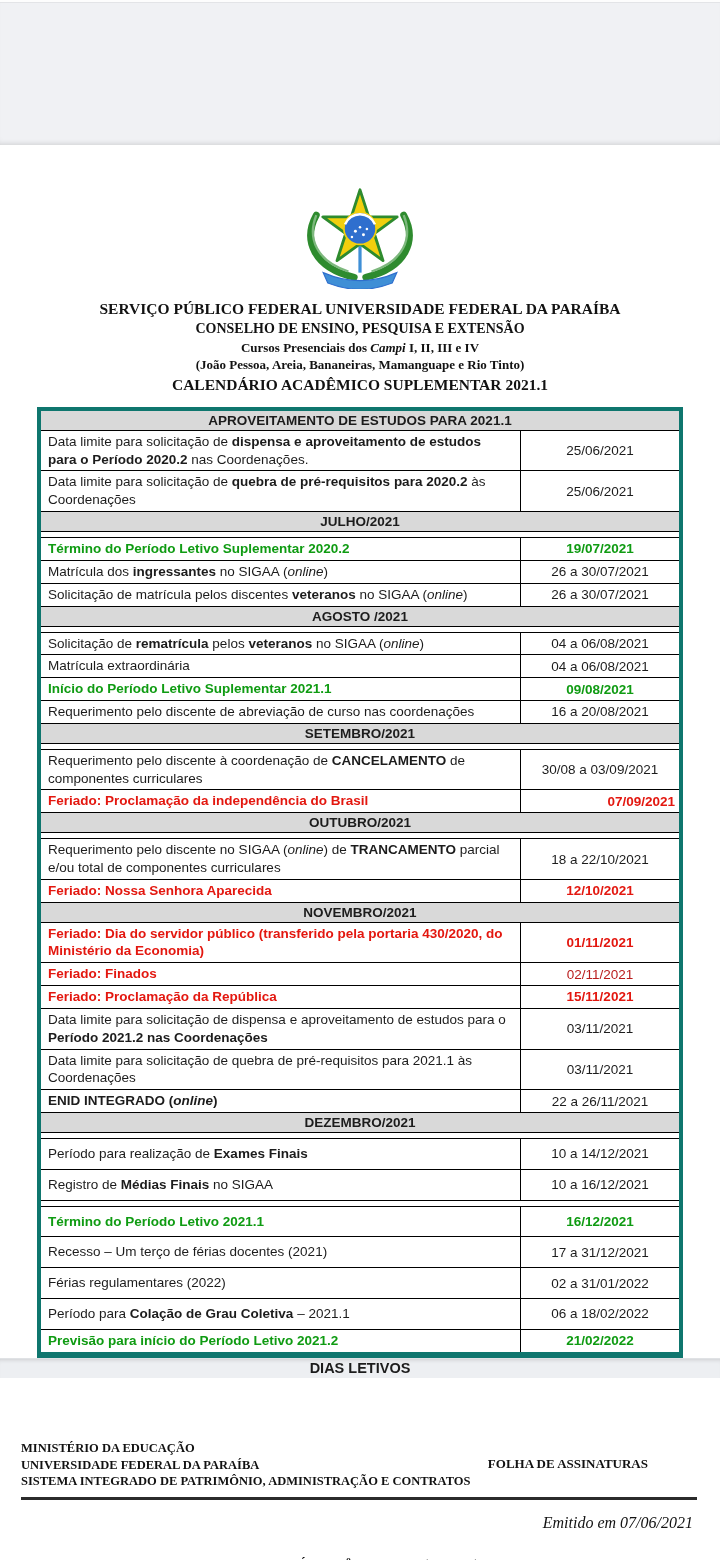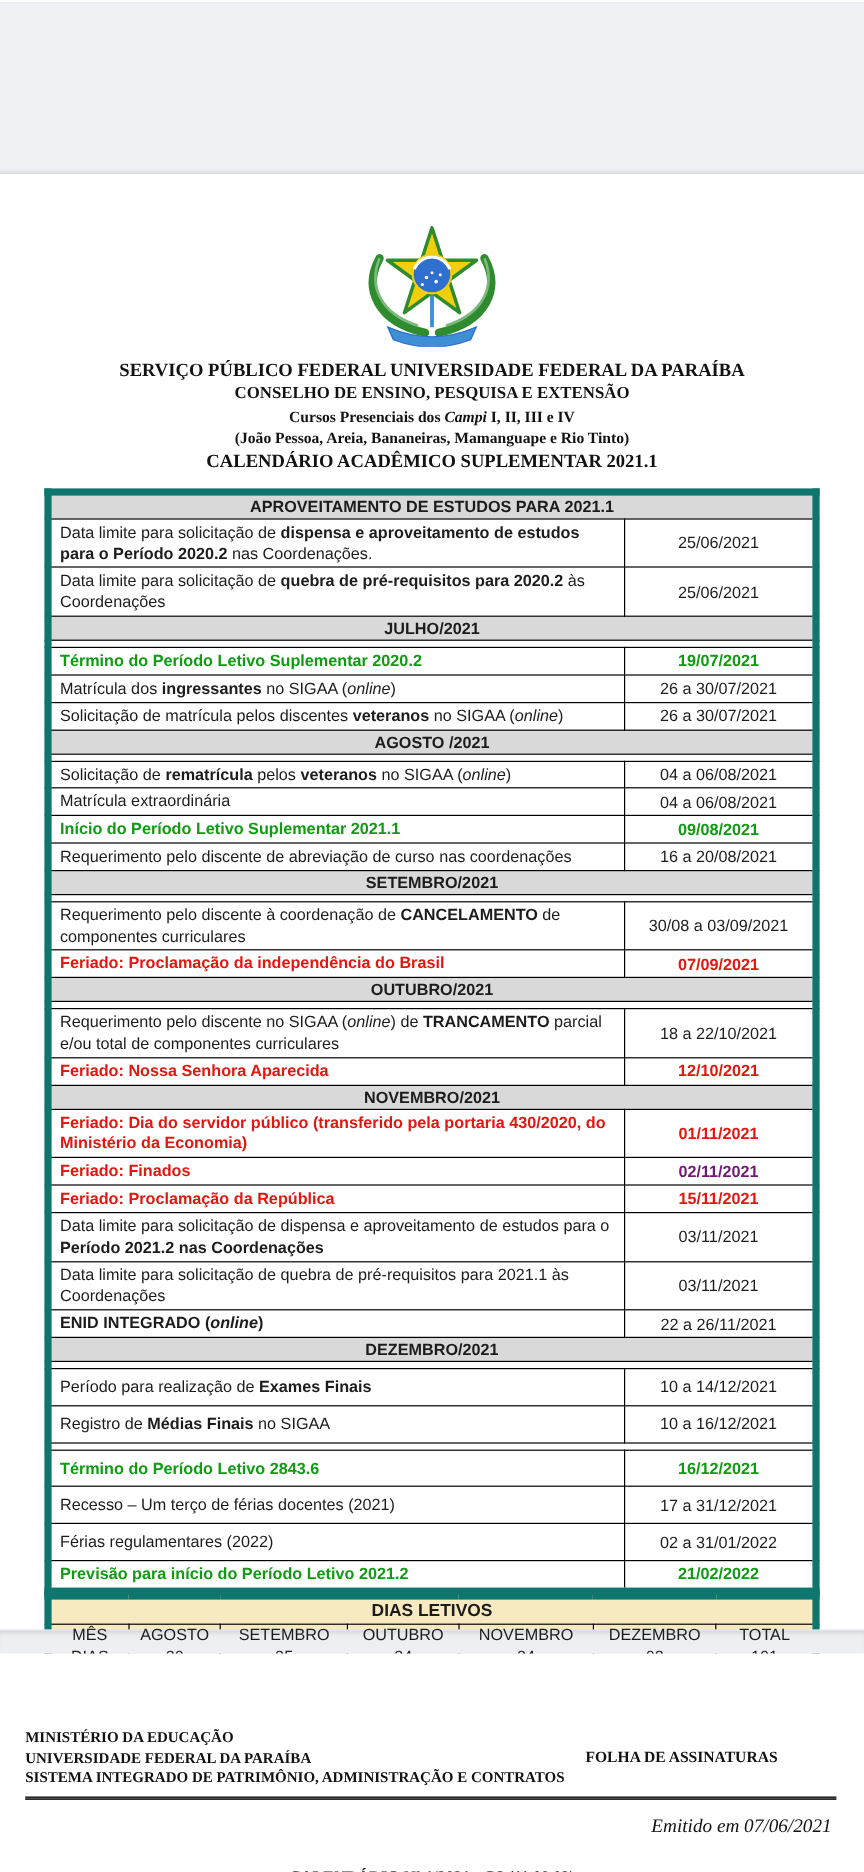--- a/index.html
+++ b/index.html
@@ -33,21 +33,21 @@
   .doc-header .h1 { font-size:15.5px; }
   .doc-header .h2 { font-size:14px; }
   .doc-header .h3 { font-size:13px; }
   .doc-header .h4 { font-size:13px; }
   .doc-header .h5 { font-size:15.5px; margin-top:1px; }
 
   .cal-wrap { width:646px; margin:11px auto 0; }
   table.cal, table.dias {
     border-collapse:collapse; width:100%;
     font-size:13.5px; color:#1c1c1c;
-    border:6px solid #0f766e;
+    border:4px solid #0f766e;
   }
   table.cal td, table.dias td { border:1px solid #000; }
   td.section {
     background:var(--section-bg,#d9d9d9);
     text-align:center; font-weight:bold; font-size:13.5px;
     padding:2px 4px;
   }
   td.desc { padding:2px 7px; line-height:1.32; vertical-align:top; }
   td.date { width:25%; text-align:center; vertical-align:middle; padding:2px 4px; white-space:nowrap; }
   tr.tall td.desc { padding-top:6px; padding-bottom:6px; }
@@ -184,21 +184,21 @@
           </tr>
           <tr class="spacer">
             <td colspan="2"></td>
           </tr>
           <tr>
             <td class="desc">Requerimento pelo discente à coordenação de <b>CANCELAMENTO</b> de componentes curriculares</td>
             <td class="date">30/08 a 03/09/2021</td>
           </tr>
           <tr>
             <td class="desc" style="color: rgb(227, 23, 15); font-weight: bold;">Feriado: Proclamação da independência do Brasil</td>
-            <td class="date" style="color: rgb(227, 23, 15); font-weight: bold;">07/09/2021</td>
+            <td class="date" style="color: rgb(227, 23, 15); font-weight: bold; text-align: right;">07/09/2021</td>
           </tr>
           <tr>
             <td colspan="2" class="section">OUTUBRO/2021</td>
           </tr>
           <tr class="spacer">
             <td colspan="2"></td>
           </tr>
           <tr>
             <td class="desc">Requerimento pelo discente no SIGAA (<i>online</i>) de <b>TRANCAMENTO</b> parcial e/ou total de componentes curriculares</td>
             <td class="date">18 a 22/10/2021</td>
@@ -209,21 +209,21 @@
           </tr>
           <tr>
             <td colspan="2" class="section">NOVEMBRO/2021</td>
           </tr>
           <tr>
             <td class="desc" style="color: rgb(227, 23, 15); font-weight: bold;">Feriado: Dia do servidor público (transferido pela portaria 430/2020, do Ministério da Economia)</td>
             <td class="date" style="color: rgb(227, 23, 15); font-weight: bold;">01/11/2021</td>
           </tr>
           <tr>
             <td class="desc" style="color: rgb(227, 23, 15); font-weight: bold;">Feriado: Finados</td>
-            <td class="date" style="color: #701a75; font-weight: bold;">02/11/2021</td>
+            <td class="date" style="color: #b91c1c; font-weight: normal;">02/11/2021</td>
           </tr>
           <tr>
             <td class="desc" style="color: rgb(227, 23, 15); font-weight: bold;">Feriado: Proclamação da República</td>
             <td class="date" style="color: rgb(227, 23, 15); font-weight: bold;">15/11/2021</td>
           </tr>
           <tr>
             <td class="desc">Data limite para solicitação de dispensa e aproveitamento de estudos para o <b>Período 2021.2 nas Coordenações</b></td>
             <td class="date">03/11/2021</td>
           </tr>
           <tr>
@@ -245,30 +245,34 @@
             <td class="date">10 a 14/12/2021</td>
           </tr>
           <tr class="tall">
             <td class="desc">Registro de <b>Médias Finais</b> no SIGAA</td>
             <td class="date">10 a 16/12/2021</td>
           </tr>
           <tr class="spacer">
             <td colspan="2"></td>
           </tr>
           <tr class="tall">
-            <td class="desc" style="color: rgb(15, 155, 18); font-weight: bold;">Término do Período Letivo 2843.6</td>
+            <td class="desc" style="color: rgb(15, 155, 18); font-weight: bold;">Término do Período Letivo 2021.1</td>
             <td class="date" style="color: rgb(15, 155, 18); font-weight: bold;">16/12/2021</td>
           </tr>
           <tr class="tall">
             <td class="desc">Recesso – Um terço de férias docentes (2021)</td>
             <td class="date">17 a 31/12/2021</td>
           </tr>
           <tr class="tall">
             <td class="desc">Férias regulamentares (2022)</td>
             <td class="date">02 a 31/01/2022</td>
+          </tr>
+          <tr class="tall">
+            <td class="desc">Período para <b>Colação de Grau Coletiva</b> – 2021.1</td>
+            <td class="date">06 a 18/02/2022</td>
           </tr>
           <tr>
             <td class="desc" style="color: rgb(15, 155, 18); font-weight: bold;">Previsão para início do Período Letivo 2021.2</td>
             <td class="date" style="color: rgb(15, 155, 18); font-weight: bold; text-align: center;">21/02/2022</td>
           </tr>
         </tbody>
     </table>
     <table class="dias">
       <tbody id="dias-rows">
           <tr>

